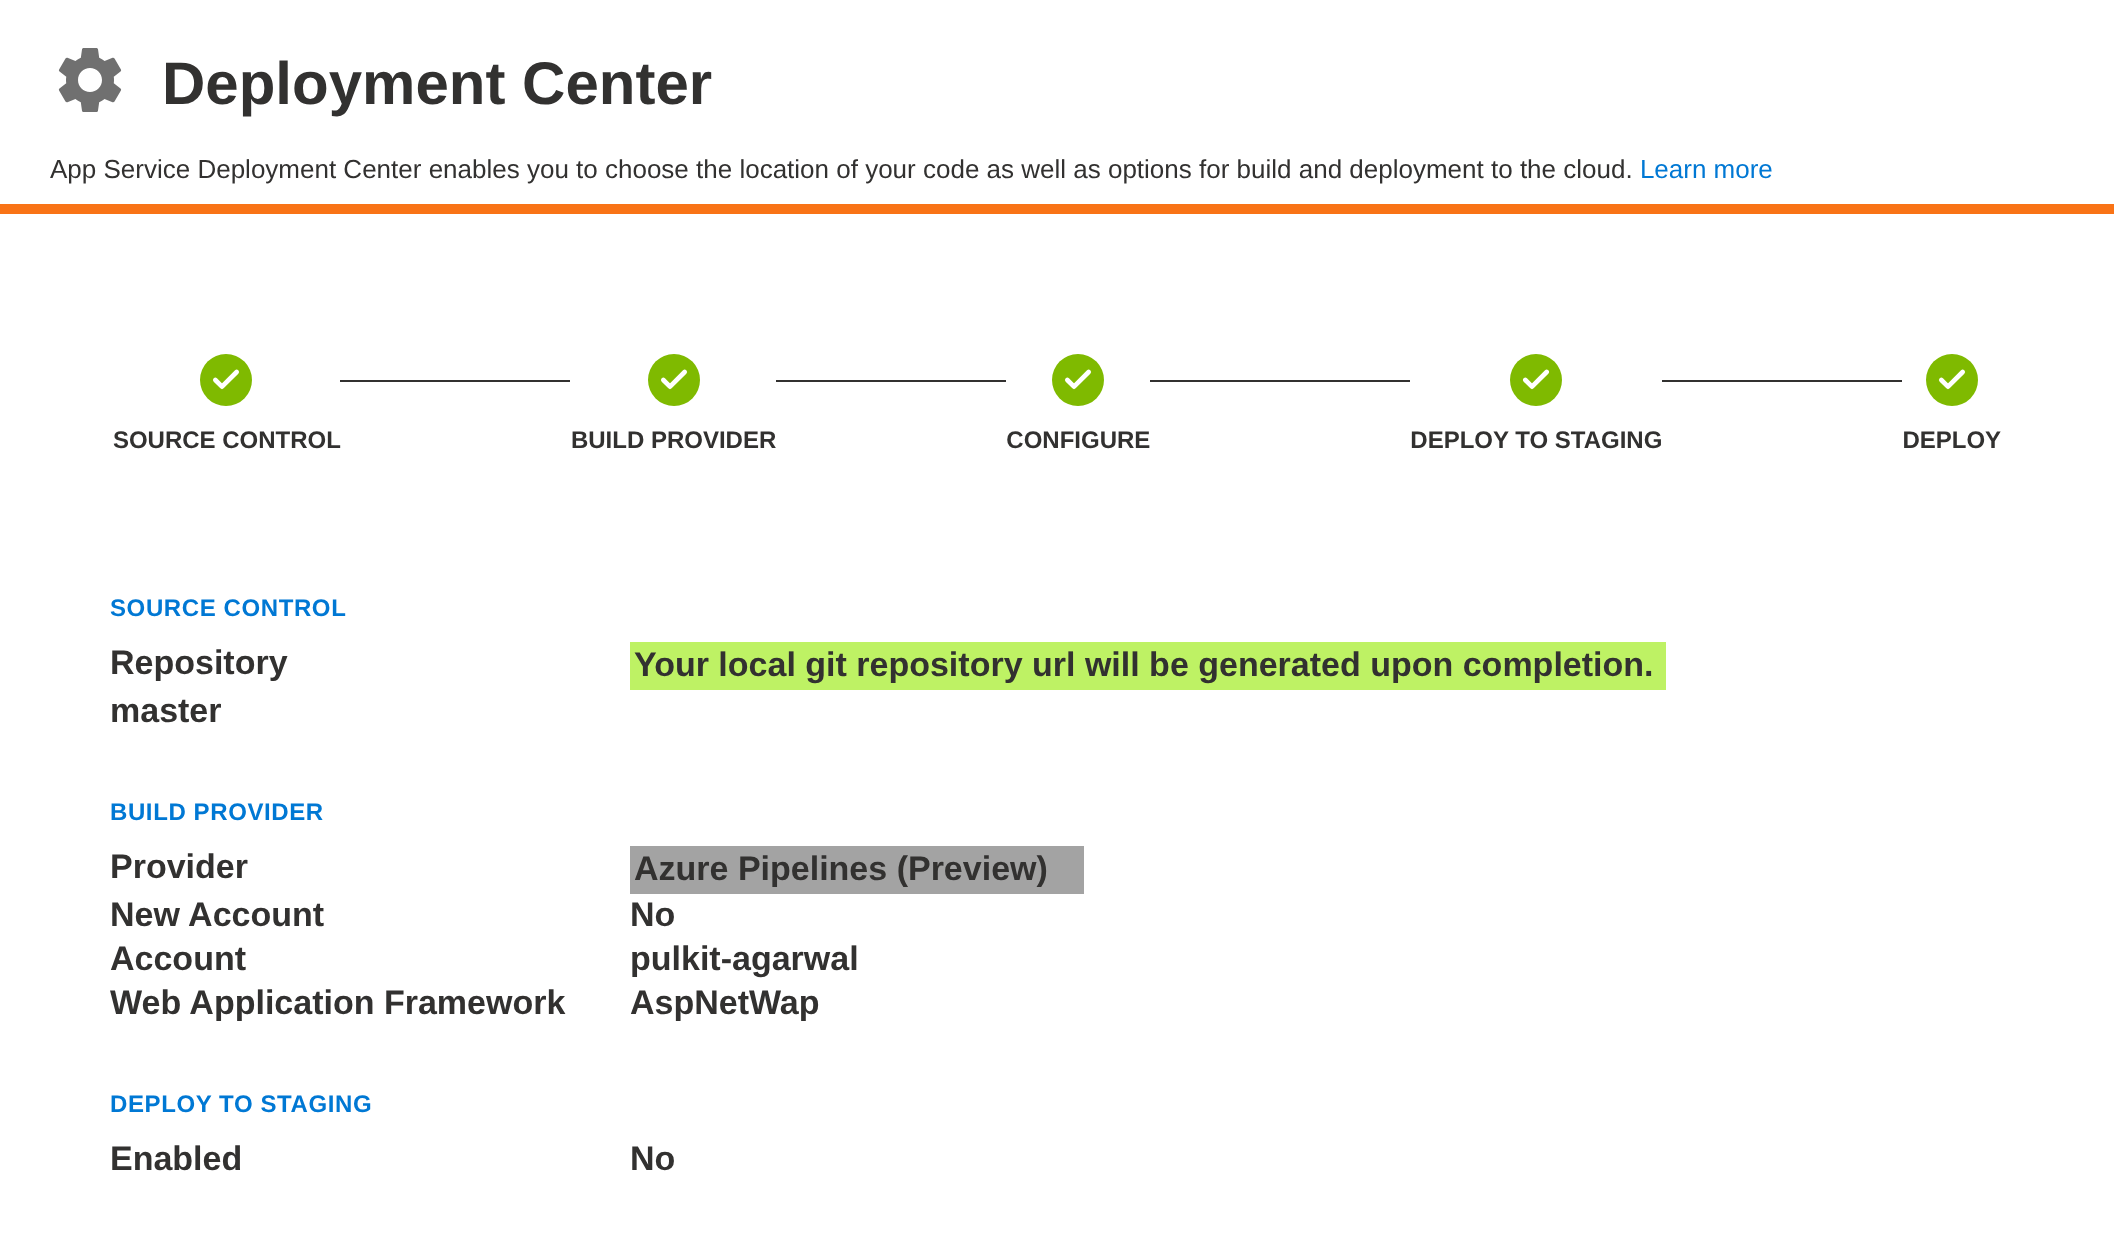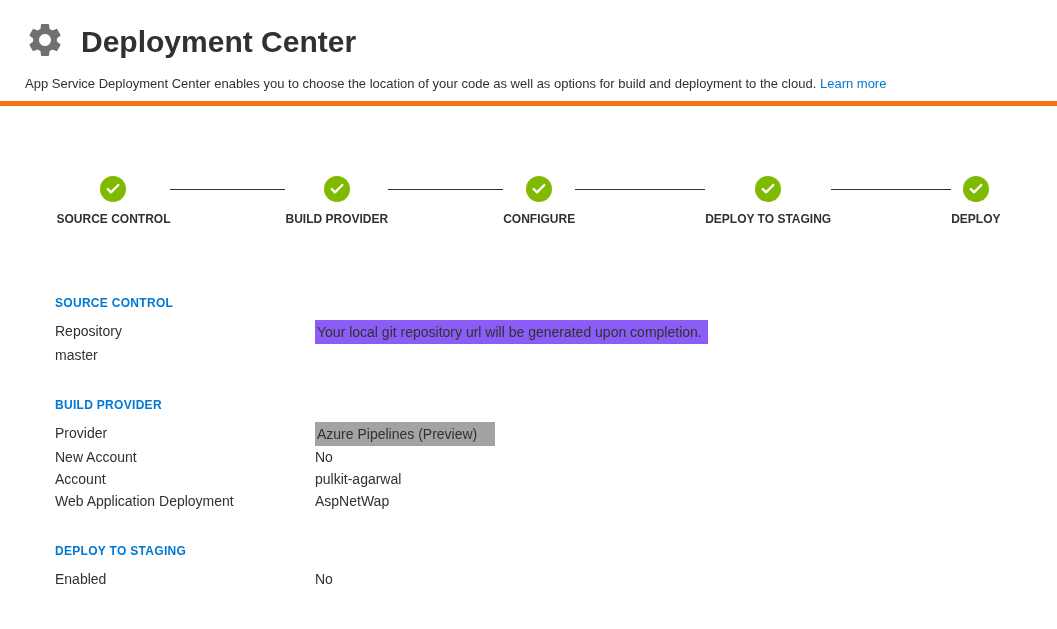--- a/index.html
+++ b/index.html
@@ -98,33 +98,34 @@
     }
     .section-title {
       font-size: 12px;
       font-weight: 700;
       color: #0078d4;
       letter-spacing: 0.3px;
       margin-bottom: 10px;
     }
     .kv-row {
       display: flex;
-      font-size: 14px;
+      font-size: 17px;
       line-height: 22px;
       color: #323130;
+      font-weight: bold;
     }
     .kv-key {
       width: 260px;
       flex: 0 0 260px;
     }
     .kv-val {
       display: inline-block;
     }
     .highlight {
-      background: #8b5cf6;
+      background: #bef264;
       padding: 1px 6px 1px 2px;
     }
     .highlight-wide {
       background: #a3a3a3;
       padding: 1px 18px 1px 2px;
     }
   </style>
 </head>
 <body>
 
@@ -211,21 +212,21 @@
     </div>
     <div class="kv-row">
       <div class="kv-key">New Account</div>
       <div class="kv-val">No</div>
     </div>
     <div class="kv-row">
       <div class="kv-key">Account</div>
       <div class="kv-val">pulkit-agarwal</div>
     </div>
     <div class="kv-row">
-      <div class="kv-key">Web Application Deployment</div>
+      <div class="kv-key">Web Application Framework</div>
       <div class="kv-val">AspNetWap</div>
     </div>
   </div>
 
   <div class="section">
     <div class="section-title">DEPLOY TO STAGING</div>
     <div class="kv-row">
       <div class="kv-key">Enabled</div>
       <div class="kv-val">No</div>
     </div>

